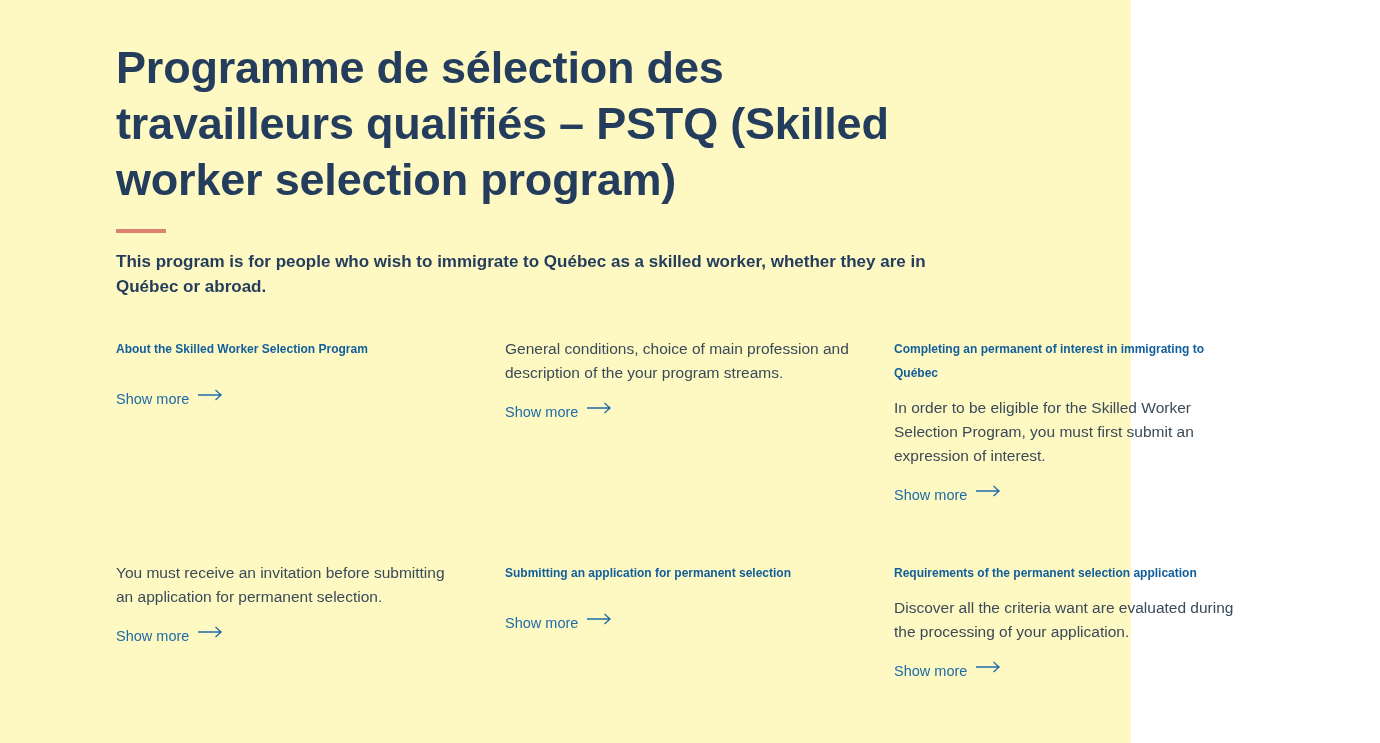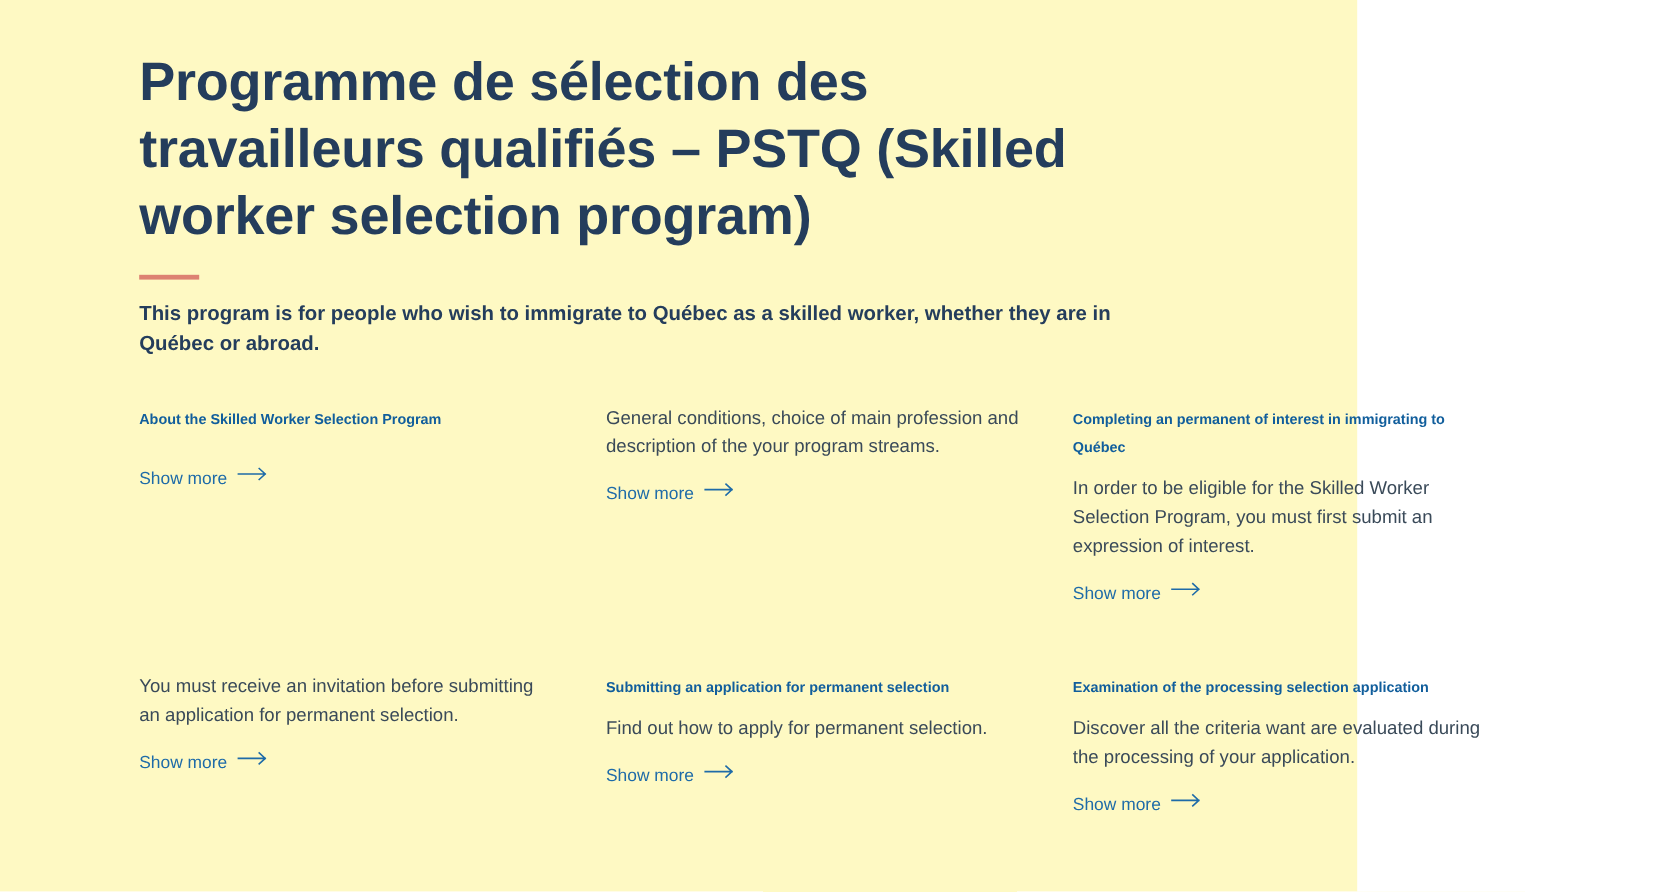--- a/index.html
+++ b/index.html
@@ -176,33 +176,32 @@
           <span class="arrow-icon">
             <svg width="26" height="12" viewBox="0 0 26 12" fill="none" xmlns="http://www.w3.org/2000/svg">
               <path d="M0 6 H23 M18 1.4 L23 6 L18 10.6" stroke="#1e6ba8" stroke-width="1.3" stroke-linecap="square" stroke-linejoin="miter" fill="none"></path>
             </svg>
           </span>
         </a>
       </div>
 
       <div class="card col-2">
         <h2 class="card-title">Submitting an application for permanent selection</h2>
-        <p class="card-desc">Find out how to apply for permanent selection.</p>
         <a class="show-more">
           <span>Show more</span>
           <span class="arrow-icon">
             <svg width="26" height="12" viewBox="0 0 26 12" fill="none" xmlns="http://www.w3.org/2000/svg">
               <path d="M0 6 H23 M18 1.4 L23 6 L18 10.6" stroke="#1e6ba8" stroke-width="1.3" stroke-linecap="square" stroke-linejoin="miter" fill="none"></path>
             </svg>
           </span>
         </a>
       </div>
 
       <div class="card col-3">
-        <h2 class="card-title">Examination of the processing selection application</h2>
+        <h2 class="card-title">Requirements of the permanent selection application</h2>
         <p class="card-desc">Discover all the criteria want are evaluated during the processing of your application.</p>
         <a class="show-more">
           <span>Show more</span>
           <span class="arrow-icon">
             <svg width="26" height="12" viewBox="0 0 26 12" fill="none" xmlns="http://www.w3.org/2000/svg">
               <path d="M0 6 H23 M18 1.4 L23 6 L18 10.6" stroke="#1e6ba8" stroke-width="1.3" stroke-linecap="square" stroke-linejoin="miter" fill="none"></path>
             </svg>
           </span>
         </a>
       </div>

